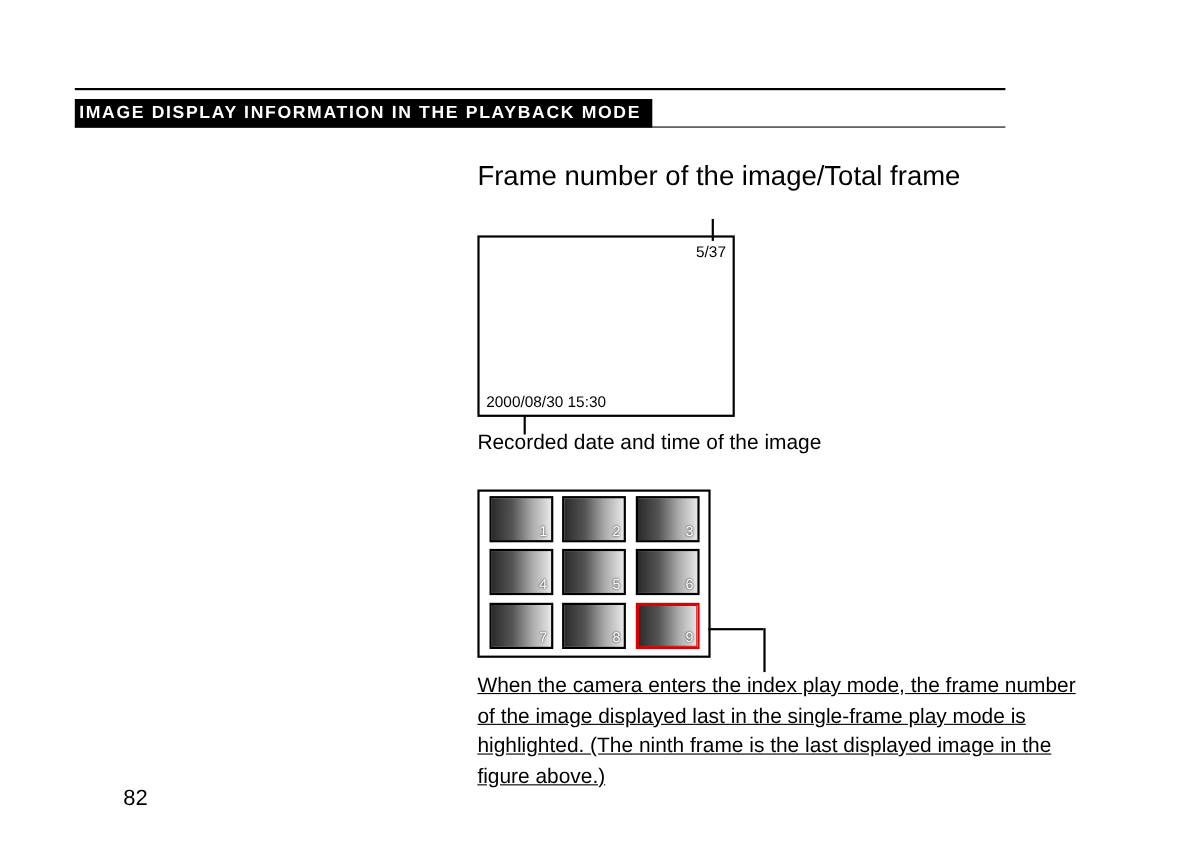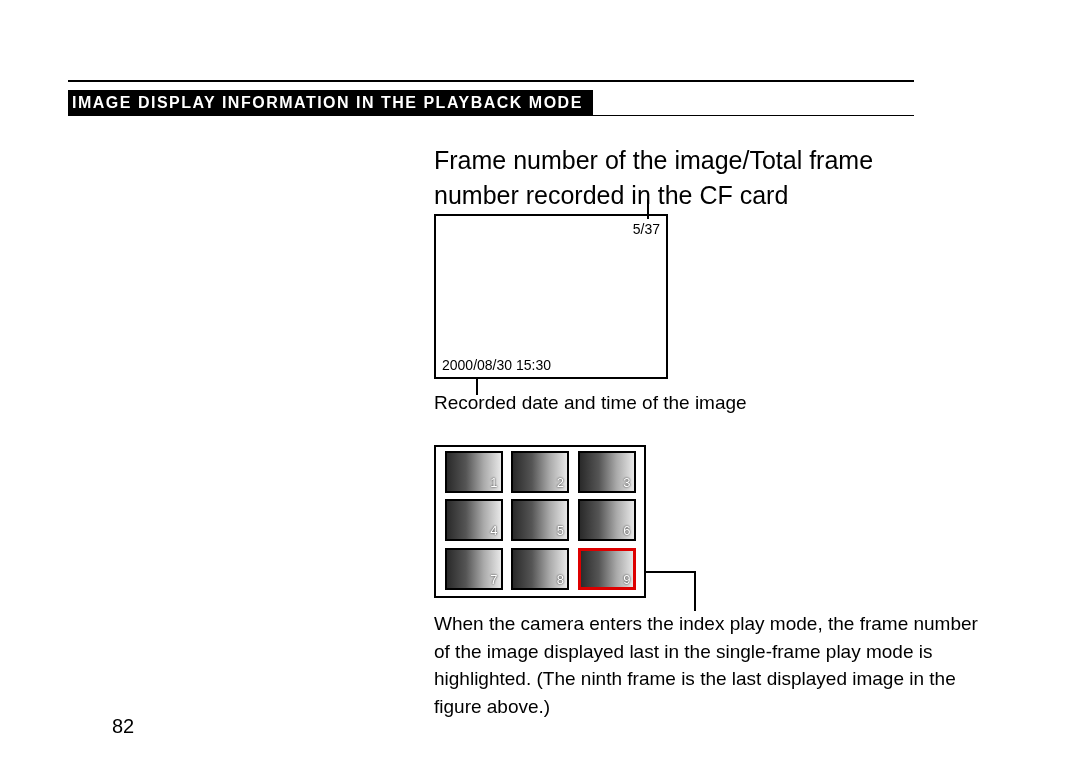--- a/index.html
+++ b/index.html
@@ -159,20 +159,21 @@
     height: 40px;
     background: #000;
   }
   .index-desc {
     position: absolute;
     left: 434px;
     top: 610px;
     width: 560px;
     font-size: 19px;
     line-height: 1.45;
+    text-decoration: underline;
   }
   .page-num {
     position: absolute;
     left: 68px;
     top: 715px;
     font-size: 20px;
     margin-left: 44px;
   }
 </style>
 </head>
@@ -180,21 +181,20 @@
 
 <div class="page">
 
   <div class="hr-top"></div>
 
   <div class="section-title-bar">IMAGE DISPLAY INFORMATION IN THE PLAYBACK MODE</div>
   <div class="title-underline"></div>
 
   <div class="frame-label-top">
     <span>Frame number of the image/Total frame</span><br>
-    <span>number recorded in the CF card</span>
   </div>
 
   <div class="line-up line-up-1"></div>
 
   <div class="display-box">
     <div class="frame-counter">5/37</div>
     <div class="datetime">2000/08/30 15:30</div>
   </div>
 
   <div class="line-down-1"></div>

